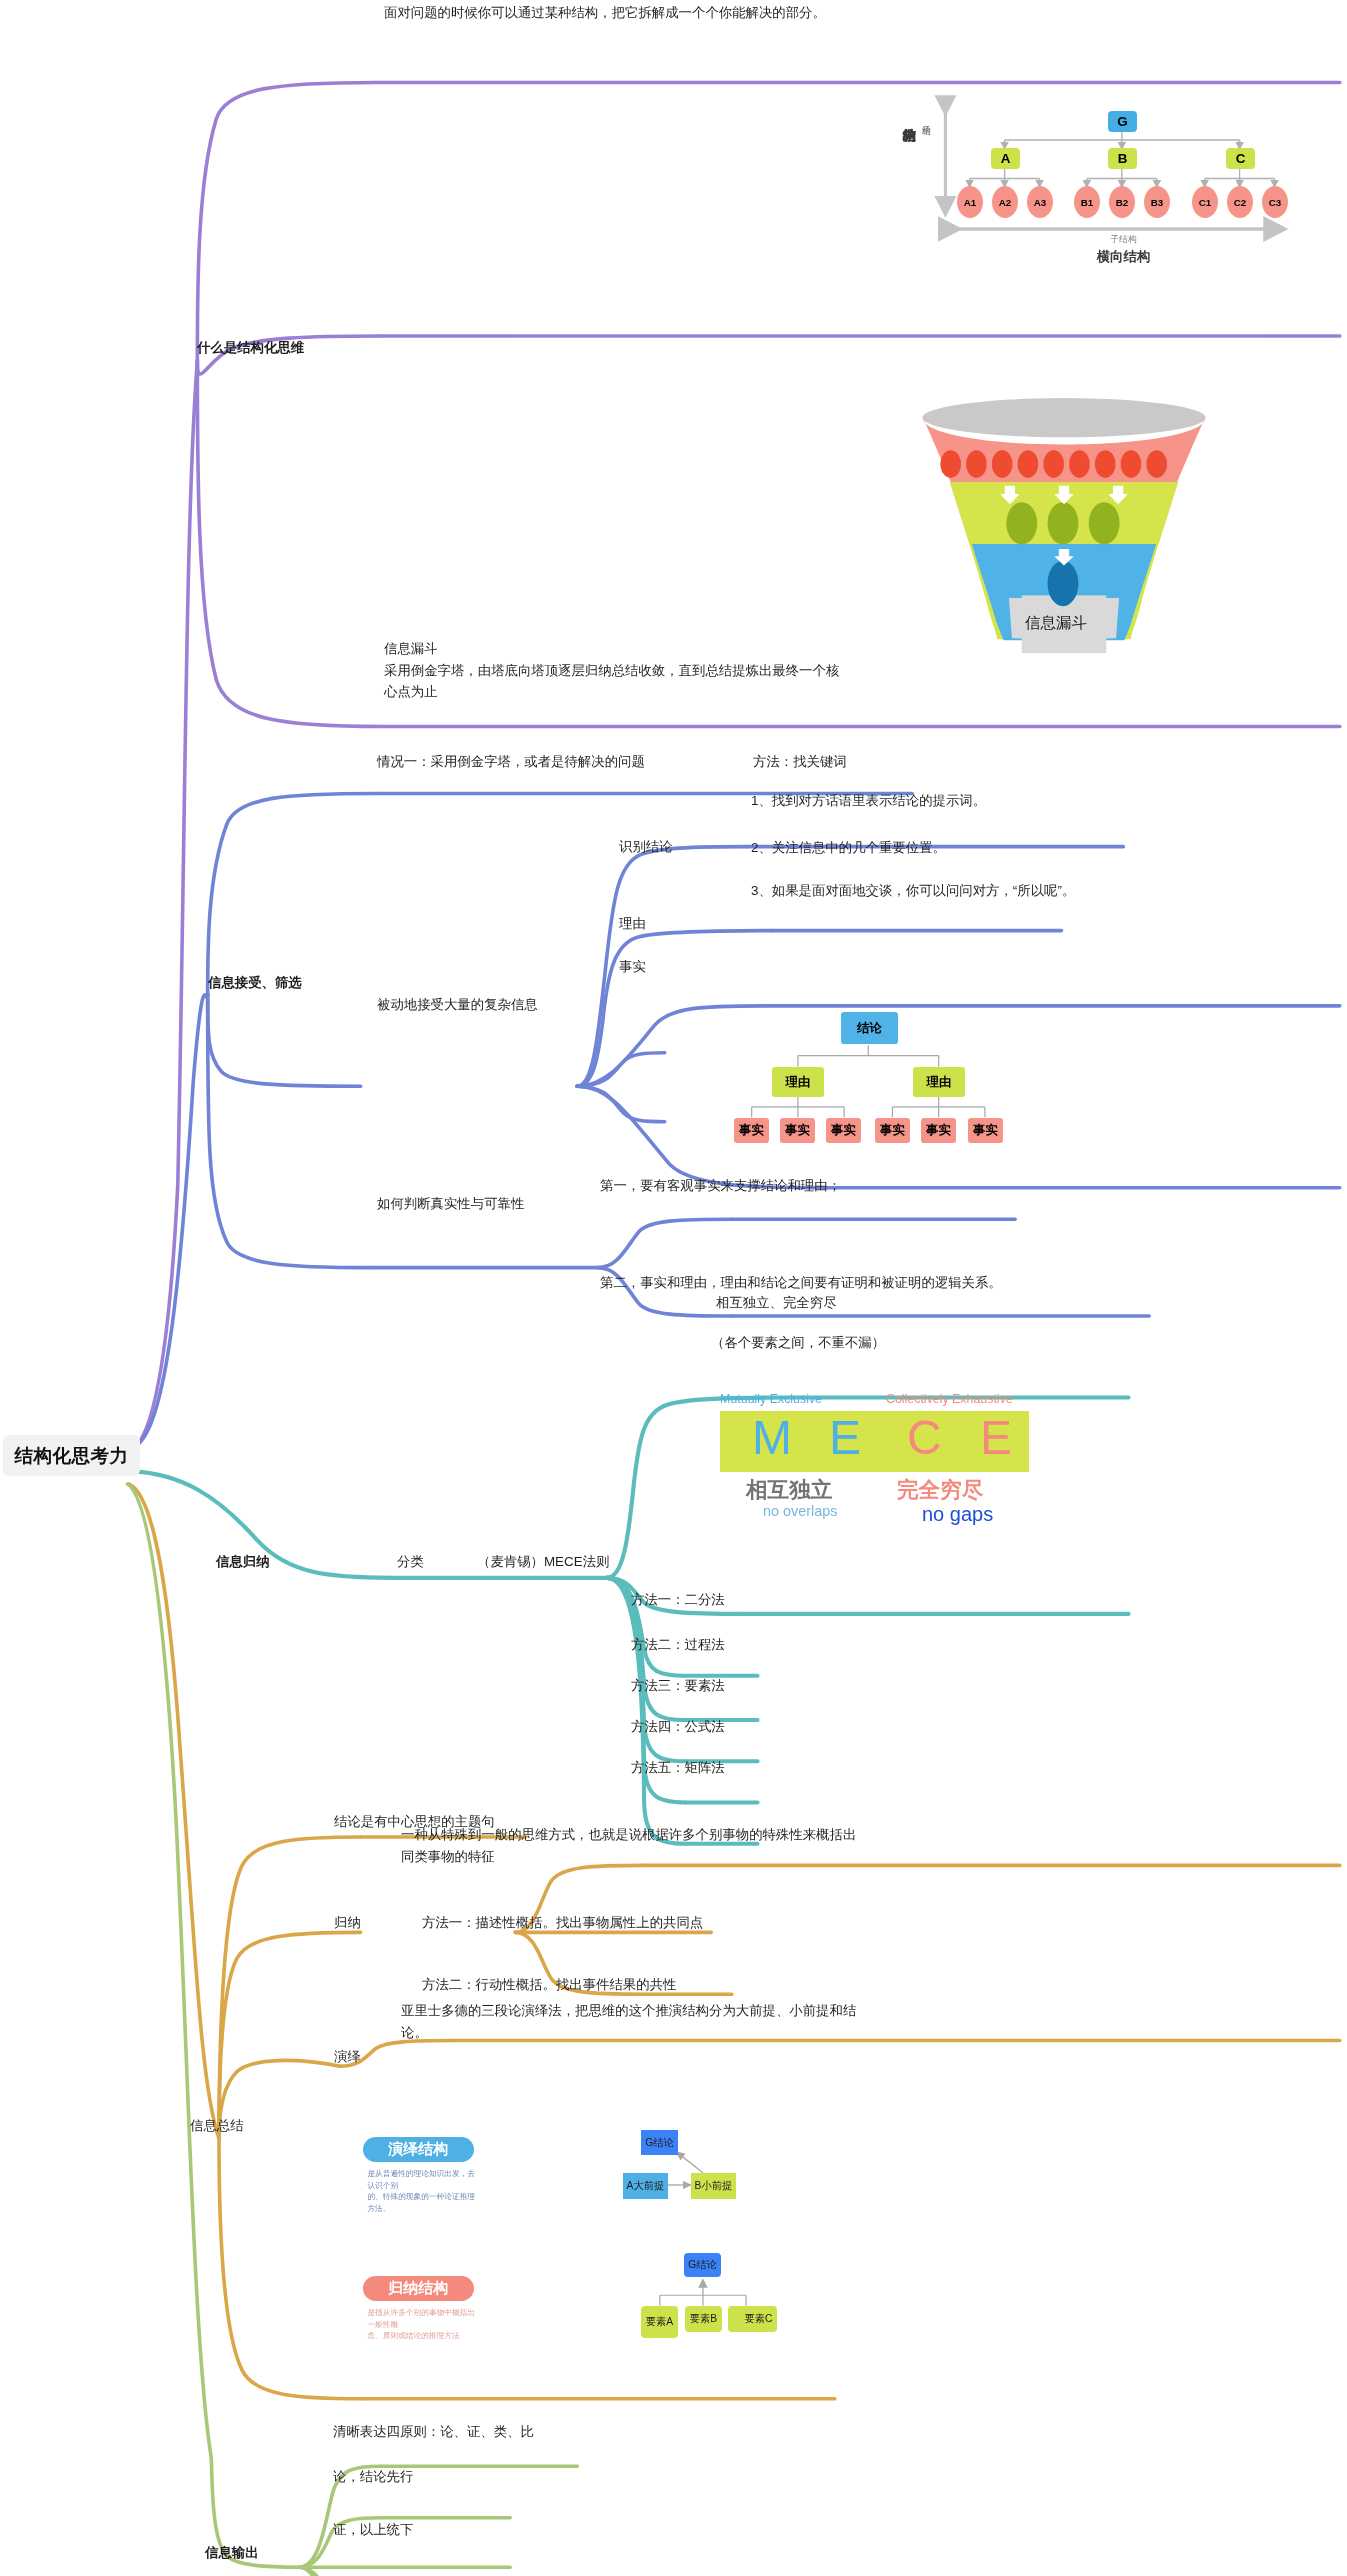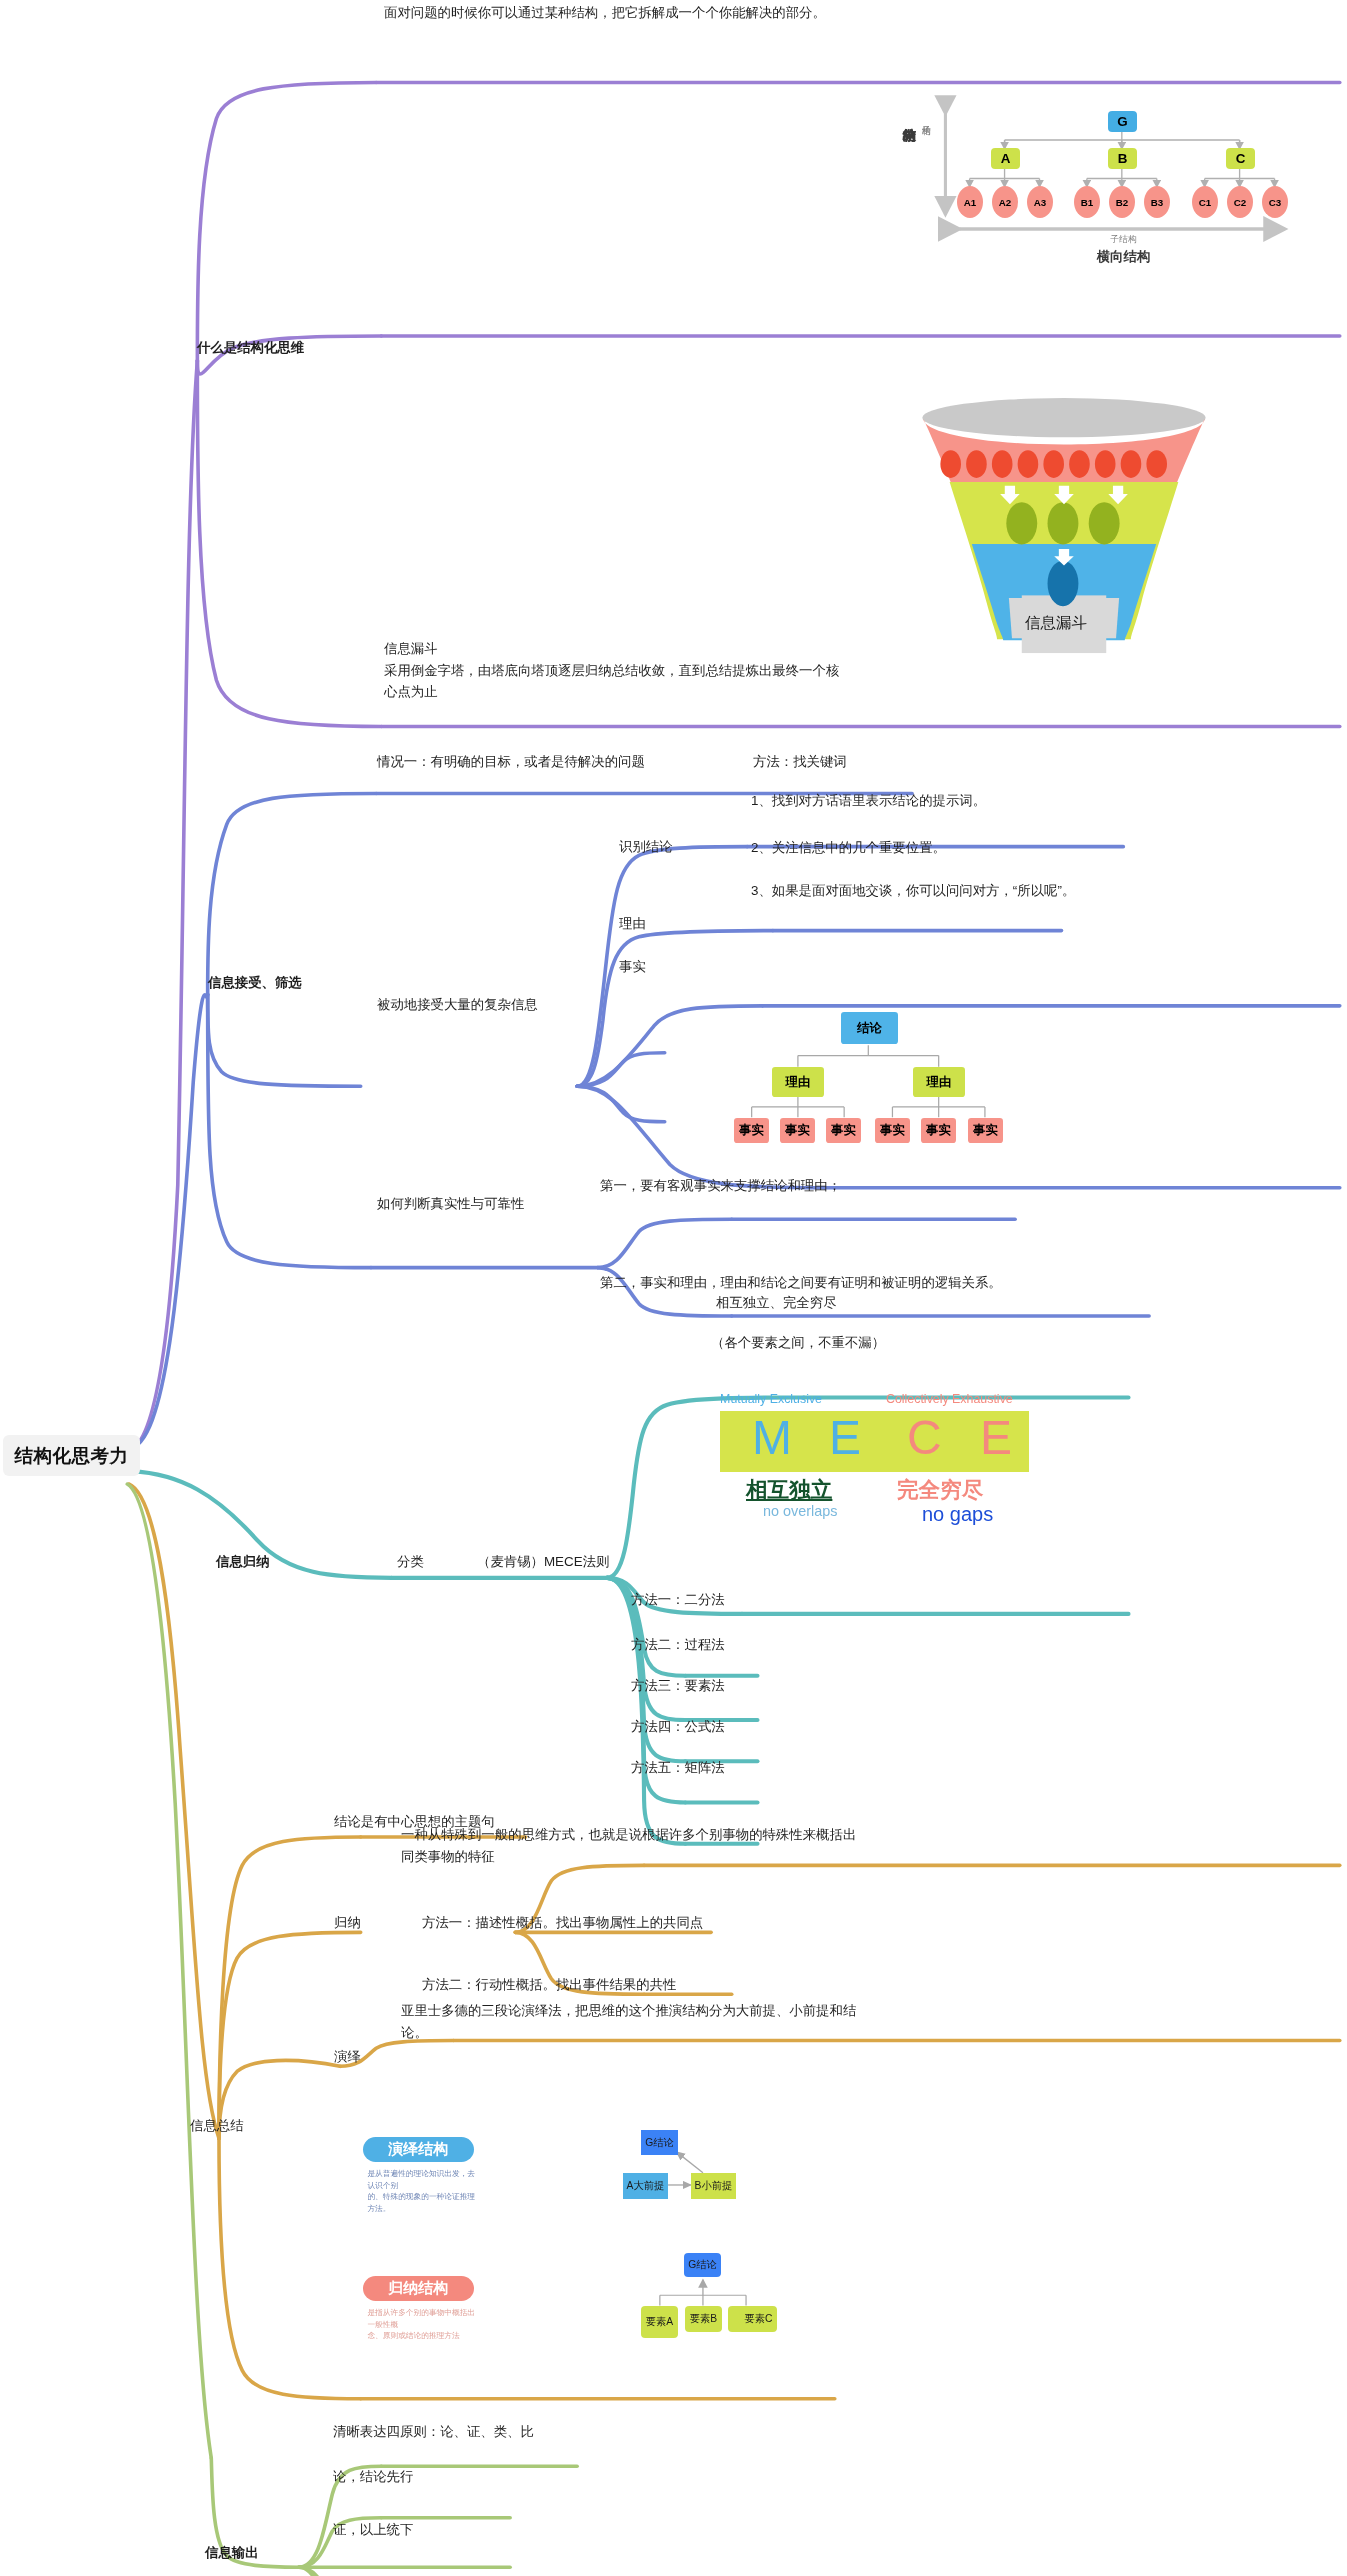--- a/index.html
+++ b/index.html
@@ -238,21 +238,21 @@
         <path d="M355 172 l20 0 l0 16 l9 0 l-19 20 l-19 -20 l9 0 z"></path>
         <path d="M460 172 l20 0 l0 16 l9 0 l-19 20 l-19 -20 l9 0 z"></path>
         <path d="M355 295 l20 0 l0 14 l9 0 l-19 18 l-19 -18 l9 0 z"></path>
       </g>
     </svg>
     <div class="funnel-caption" style="left:149px;top:216px;">信息漏斗</div>
   </div>
 
   <div class="node" style="left:208px;top:972px;font-weight:700;">信息接受、筛选</div>
 
-  <div class="node" style="left:377px;top:751px;">情况一：有明确的目标，或者是待解决的问题</div>
+  <div class="node" style="left:377px;top:751px;">情况一：采用倒金字塔，或者是待解决的问题</div>
   <div class="node" style="left:753px;top:751px;">方法：找关键词</div>
 
   <div class="node" style="left:377px;top:994px;">被动地接受大量的复杂信息</div>
 
   <div class="node" style="left:619px;top:836px;text-align:center;">识别结论</div>
   <div class="node" style="left:619px;top:913px;">理由</div>
   <div class="node" style="left:619px;top:956px;">事实</div>
 
   <div class="node" style="left:751px;top:790px;">1、找到对方话语里表示结论的提示词。</div>
   <div class="node" style="left:751px;top:837px;">2、关注信息中的几个重要位置。</div>
@@ -294,21 +294,21 @@
   <div class="node" style="left:631px;top:1757px;">方法五：矩阵法</div>
 
   <div class="img" style="left:716px;top:1386px;width:330px;height:155px;">
     <div class="mece-band" style="left:4.1px;top:25px;width:309px;height:61px;"></div>
     <div class="mece-t" style="left:4.1px;top:6.2px;font-size:12.4px;color:#4fb0e5;">Mutually Exclusive</div>
     <div class="mece-t" style="left:170px;top:6.2px;font-size:12.4px;color:#f4897e;">Collectively Exhaustive</div>
     <div class="mece-t" style="left:36px;top:28px;font-size:48px;color:#4fb0e5;line-height:1;">M</div>
     <div class="mece-t" style="left:113px;top:28px;font-size:48px;color:#4fb0e5;line-height:1;">E</div>
     <div class="mece-t" style="left:191px;top:28px;font-size:48px;color:#f4897e;line-height:1;">C</div>
     <div class="mece-t" style="left:264px;top:28px;font-size:48px;color:#f4897e;line-height:1;">E</div>
-    <div class="mece-t" style="left:30px;top:89px;font-size:21.6px;font-weight:700;color:#14532d;text-decoration:underline;">相互独立</div>
+    <div class="mece-t" style="left:30px;top:89px;font-size:21.6px;font-weight:700;color:#737373;">相互独立</div>
     <div class="mece-t" style="left:181px;top:89px;font-size:21.6px;font-weight:700;color:#f4897e;">完全穷尽</div>
     <div class="mece-t" style="left:47px;top:117px;font-size:14.4px;color:#79b8dd;">no overlaps</div>
     <div class="mece-t" style="left:206px;top:117px;font-size:20px;color:#1d4ed8;text-align:center;">no gaps</div>
   </div>
 
   <div class="node" style="left:190px;top:2115px;font-weight:400;">信息总结</div>
 
   <div class="node" style="left:334px;top:1811px;">结论是有中心思想的主题句</div>
 
   <div class="node" style="left:334px;top:1912px;">归纳</div>

